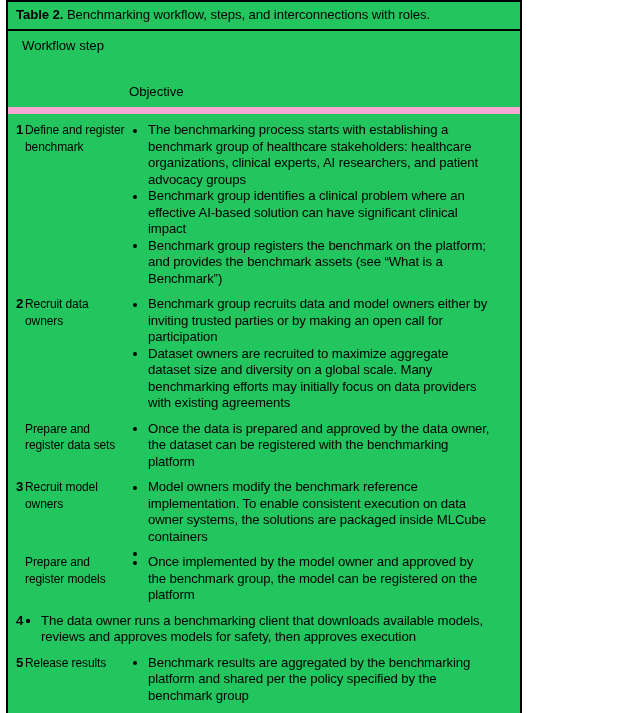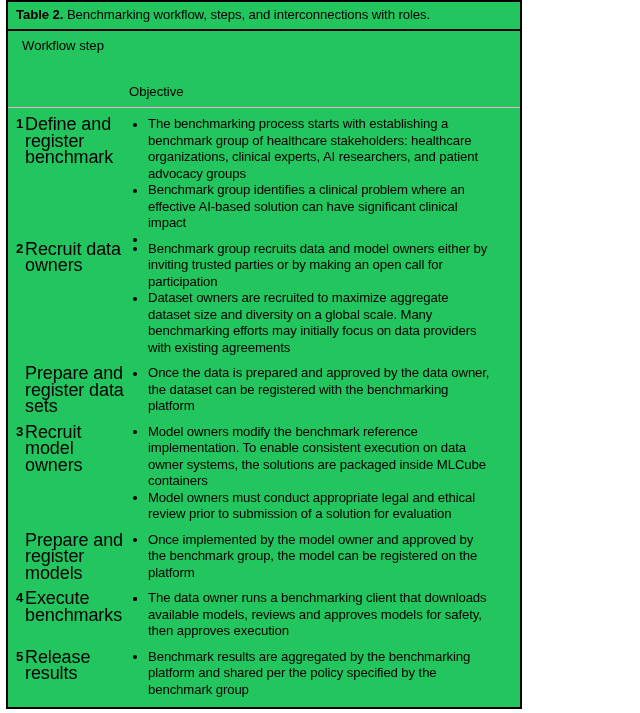--- a/index.html
+++ b/index.html
@@ -36,21 +36,21 @@
     line-height: 16px;
     letter-spacing: -0.1px;
   }
   .caption-text .strong {
     font-weight: bold;
   }
 
   
   .header-row {
     box-sizing: border-box;
-    border-bottom: 1px solid #f9a8d4;
+    border-bottom: 7px solid #f9a8d4;
     display: flex;
     padding: 6px 0 7px 0;
   }
   .col-num {
     width: 17px;
     flex: 0 0 17px;
   }
   .col-step {
     width: 107px;
     flex: 0 0 107px;
@@ -86,21 +86,21 @@
     box-sizing: border-box;
     font-size: 13.2px;
     line-height: 16.5px;
     font-weight: bold;
   }
   .cell-step {
     width: 107px;
     flex: 0 0 107px;
     box-sizing: border-box;
     padding-right: 6px;
-    font-size: 18px;
+    font-size: 12px;
     line-height: 16.5px;
     letter-spacing: -0.1px;
   }
   .cell-obj {
     flex: 1 1 auto;
     min-width: 0;
     box-sizing: border-box;
     padding-right: 26px;
   }
 
@@ -144,21 +144,21 @@
 
   <div class="body-rows">
 
     <div class="row">
       <div class="cell-num">1</div>
       <div class="cell-step">Define and register benchmark</div>
       <div class="cell-obj">
         <ul class="bullets">
           <li><span class="bullet-dot"></span><span>The benchmarking process starts with establishing a benchmark group of healthcare stakeholders: healthcare organizations, clinical experts, AI researchers, and patient advocacy groups</span></li>
           <li><span class="bullet-dot"></span><span>Benchmark group identifies a clinical problem where an effective AI-based solution can have significant clinical impact</span></li>
-          <li><span class="bullet-dot"></span></li>
+          <li><span class="bullet-dot"></span><span>Benchmark group registers the benchmark on the platform; and provides the benchmark assets (see “What is a Benchmark”)</span></li>
         </ul>
       </div>
     </div>
 
     <div class="row">
       <div class="cell-num">2</div>
       <div class="cell-step">Recruit data owners</div>
       <div class="cell-obj">
         <ul class="bullets">
           <li><span class="bullet-dot"></span><span>Benchmark group recruits data and model owners either by inviting trusted parties or by making an open call for participation</span></li>
@@ -176,38 +176,37 @@
         </ul>
       </div>
     </div>
 
     <div class="row">
       <div class="cell-num">3</div>
       <div class="cell-step">Recruit model owners</div>
       <div class="cell-obj">
         <ul class="bullets">
           <li><span class="bullet-dot"></span><span>Model owners modify the benchmark reference implementation. To enable consistent execution on data owner systems, the solutions are packaged inside MLCube containers</span></li>
-          <li><span class="bullet-dot"></span><span>Model owners must conduct appropriate legal and ethical review prior to submission of a solution for evaluation</span></li>
+          <li><span class="bullet-dot"></span></li>
         </ul>
       </div>
     </div>
 
     <div class="row">
       <div class="cell-num"></div>
       <div class="cell-step">Prepare and register models</div>
       <div class="cell-obj">
         <ul class="bullets">
           <li><span class="bullet-dot"></span><span>Once implemented by the model owner and approved by the benchmark group, the model can be registered on the platform</span></li>
         </ul>
       </div>
     </div>
 
     <div class="row">
       <div class="cell-num">4</div>
-      <div class="cell-step">Execute benchmarks</div>
       <div class="cell-obj">
         <ul class="bullets">
           <li><span class="bullet-dot"></span></li>
           <li><span class="bullet-dot"></span><span>The data owner runs a benchmarking client that downloads available models, reviews and approves models for safety, then approves execution</span></li>
         </ul>
       </div>
     </div>
 
     <div class="row">
       <div class="cell-num">5</div>

